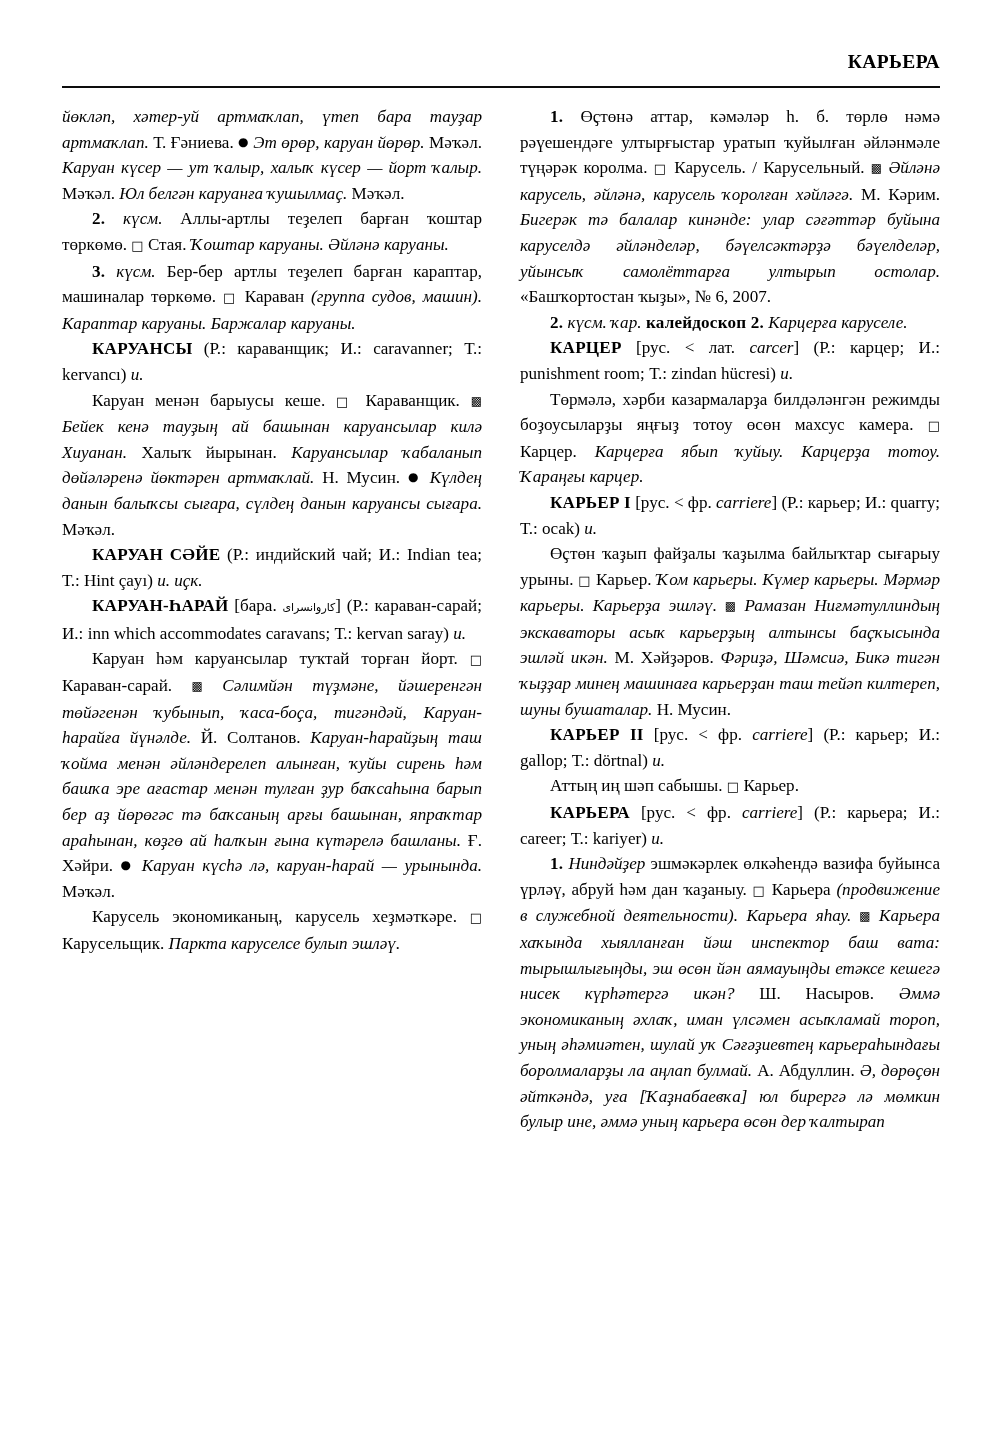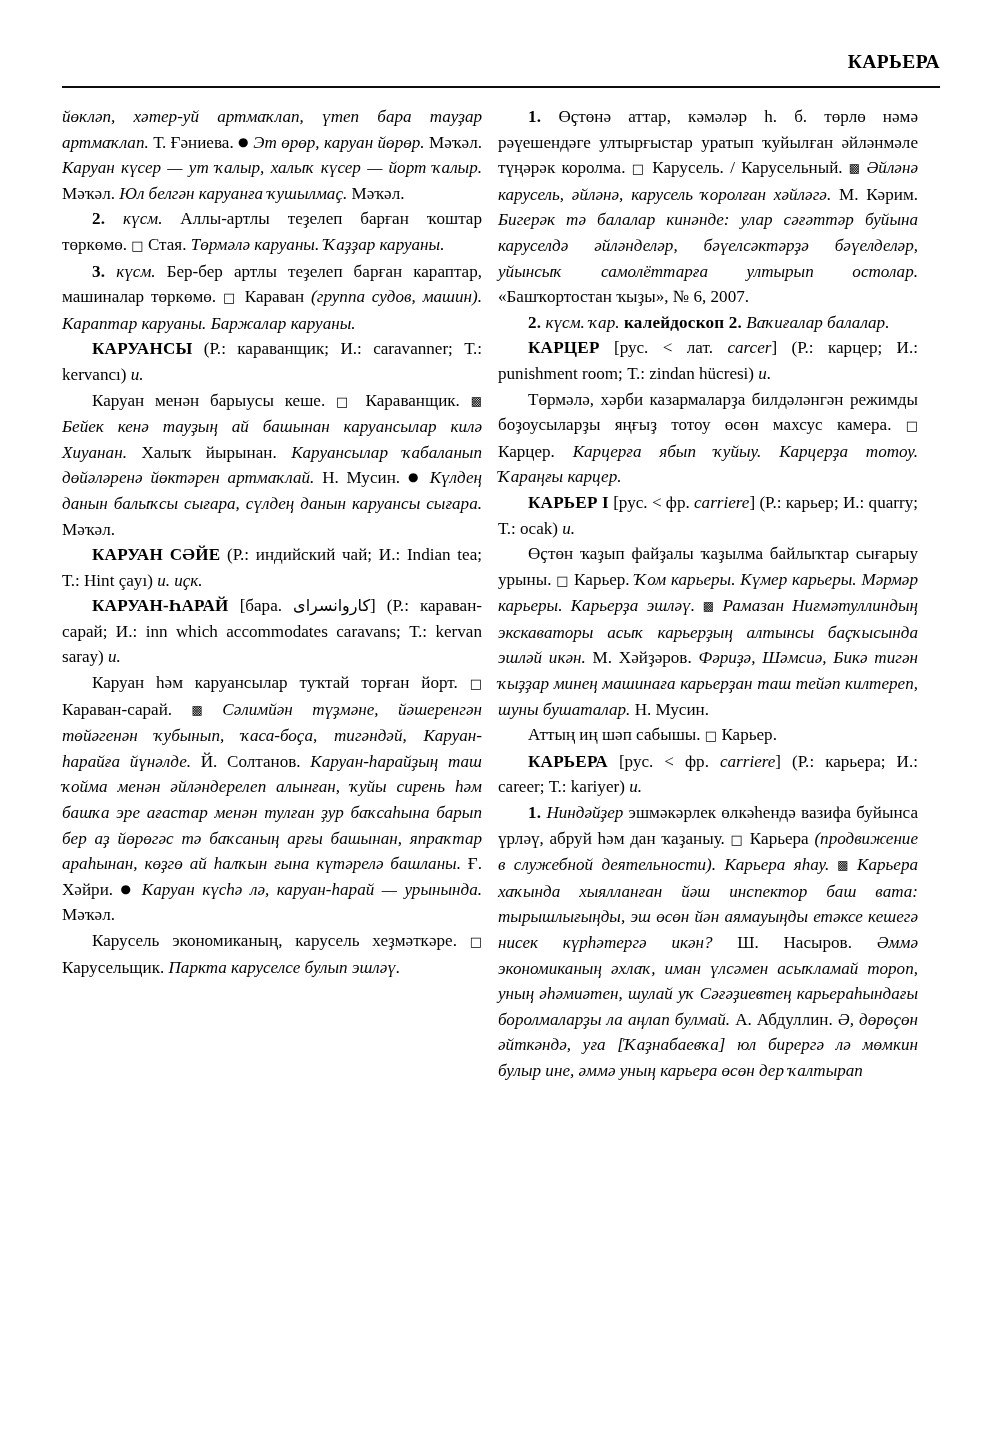--- a/index.html
+++ b/index.html
@@ -49,21 +49,21 @@
   }
 
   
   .columns {
     position: absolute;
     top: 104px;
     left: 62px;
     width: 878px;
     height: 1190px;
     display: flex;
-    gap: 16px;
+    gap: 38px;
   }
   .col {
     width: 420px;
     font-size: 17.1px;
     line-height: 25.6px;
     text-align: justify;
     text-justify: inter-word;
     hyphens: manual;
   }
   .col p {
@@ -85,21 +85,21 @@
   .hw {
     font-weight: bold;
     letter-spacing: 0.2px;
   }
   .it {
     font-style: italic;
   }
   .arabic {
     font-family: "DejaVu Sans", sans-serif;
     font-style: normal;
-    font-size: 16px;
+    font-size: 11px;
     direction: rtl;
     unicode-bidi: isolate;
   }
   .marker-square {
     font-family: "DejaVu Sans", sans-serif;
     font-size: 12px;
     vertical-align: 1px;
     letter-spacing: 0;
   }
   .marker-open {
@@ -130,36 +130,37 @@
 <div class="page">
 
   <div class="running-head">
     <div class="running-head-title">КАРЬЕРА</div>
   </div>
   <div class="head-rule"></div>
 
   <div class="columns">
     <div class="col" id="col-left">
         <p class="cont"><span class="it">йөкләп, хәтер-уй артмаҡлап, үтеп бара тауҙар артмаҡлап.</span><span> Т. Ғәниева. </span><span class="marker-bullet">●</span><span class="it"> Эт өрөр, каруан йөрөр.</span><span> Мәҡәл. </span><span class="it">Каруан күсер — ут ҡалыр, халыҡ күсер — йорт ҡалыр.</span><span> Мәҡәл. </span><span class="it">Юл белгән каруанға ҡушылмаҫ.</span><span> Мәҡәл.</span></p>
-        <p class="para"><span class="hw">2.</span><span class="it"> күсм.</span><span> Аллы-артлы теҙелеп барған ҡоштар төркөмө. </span><span class="marker-open">□</span><span> Стая. </span><span class="it">Төрмәлә каруаны. Ҡаҙҙар каруаны.</span></p>
+        <p class="para"><span class="hw">2.</span><span class="it"> күсм.</span><span> Аллы-артлы теҙелеп барған ҡоштар төркөмө. </span><span class="marker-open">□</span><span> Стая. </span><span class="it">Ҡоштар каруаны. Әйләнә каруаны.</span></p>
         <p class="para"><span class="hw">3.</span><span class="it"> күсм.</span><span> Бер-бер артлы теҙелеп барған караптар, машиналар төркөмө. </span><span class="marker-open">□</span><span> Караван </span><span class="it">(группа судов, машин). Караптар каруаны. Баржалар каруаны.</span></p>
         <p class="entry"><span class="hw">КАРУАНСЫ</span><span> (Р.: караванщик; И.: cara­vanner; Т.: kervancı) </span><span class="it">и.</span></p>
         <p class="para"><span>Каруан менән барыусы кеше. </span><span class="marker-open">□</span><span> Кара­ванщик. </span><span class="marker-square">▩</span><span class="it"> Бейек кенә тауҙың ай башынан каруансылар килә Хиуанан.</span><span> Халыҡ йыры­нан. </span><span class="it">Каруансылар ҡабаланып дөйәләренә йөктәрен артмаҡлай.</span><span> Н. Мусин. </span><span class="marker-bullet">●</span><span class="it"> Күлдең данын балыҡсы сығара, сүлдең данын каруансы сығара.</span><span> Мәҡәл.</span></p>
         <p class="entry"><span class="hw">КАРУАН СӘЙЕ</span><span> (Р.: индийский чай; И.: Indian tea; Т.: Hint çayı) </span><span class="it">и. иҫк.</span></p>
         <p class="entry"><span class="hw">КАРУАН-ҺАРАЙ</span><span> [бара. </span><span class="arabic">كاروانسراى</span><span>] (Р.: караван-сарай; И.: inn which accommodates caravans; Т.: kervan saray) </span><span class="it">и.</span></p>
         <p class="para"><span>Каруан һәм каруансылар туҡтай торған йорт. </span><span class="marker-open">□</span><span> Караван-сарай. </span><span class="marker-square">▩</span><span class="it"> Сәлимйән түҙмәне, йәшеренгән төйәгенән ҡубынып, ҡаса-боҫа, тигәндәй, Каруан-һарайға йүнәлде.</span><span> Й. Сол­танов. </span><span class="it">Каруан-һарайҙың таш ҡойма менән әйләндерелеп алынған, ҡуйы сирень һәм башҡа эре ағастар менән тулған ҙур баҡсаһына ба­рып бер аҙ йөрөгәс тә баҡсаның арғы башы­нан, япраҡтар араһынан, көҙгө ай һалҡын ғына күтәрелә башланы.</span><span> Ғ. Хәйри. </span><span class="marker-bullet">●</span><span class="it"> Каруан күсһә лә, каруан-һарай — урынында.</span><span> Мәҡәл.</span></p>
         <p class="para"><span>Карусель экономиканың, карусель хеҙмәт­кәре. </span><span class="marker-open">□</span><span> Карусельщик. </span><span class="it">Паркта каруселсе бу­лып эшләү.</span></p>
       </div>
     <div class="col" id="col-right">
         <p class="para"><span class="hw">1.</span><span> Өҫтөнә аттар, кәмәләр һ. б. төрлө нәмә рәүешендәге ултырғыстар уратып ҡуйылған әйләнмәле түңәрәк королма. </span><span class="marker-open">□</span><span> Карусель. / Карусельный. </span><span class="marker-square">▩</span><span class="it"> Әйләнә карусель, әйләнә, карусель ҡоролған хәйләгә.</span><span> М. Кәрим. </span><span class="it">Бигерәк тә балалар кинәнде: улар сәғәттәр буйына каруселдә әйләнделәр, бәүелсәктәрҙә бәүелделәр, уйынсыҡ самолёттарға ултырып остолар.</span><span> «Башҡортостан ҡыҙы», № 6, 2007.</span></p>
-        <p class="para"><span class="hw">2.</span><span class="it"> күсм. ҡар.</span><span class="hw"> калейдоскоп 2.</span><span class="it"> Ваҡиғалар балалар.</span></p>
+        <p class="para"><span class="hw">2.</span><span class="it"> күсм. ҡар.</span><span class="hw"> калейдоскоп 2.</span><span class="it"> Карцерға каруселе.</span></p>
         <p class="entry"><span class="hw">КАРЦЕР</span><span> [рус. &lt; лат. </span><span class="it">carcer</span><span>] (Р.: карцер; И.: punishment room; Т.: zindan hücresi) </span><span class="it">и.</span></p>
         <p class="para"><span>Төрмәлә, хәрби казармаларҙа билдәлән­гән режимды боҙоусыларҙы яңғыҙ тотоу өсөн махсус камера. </span><span class="marker-open">□</span><span> Карцер. </span><span class="it">Карцерға ябып ҡуйыу. Карцерҙа тотоу. Ҡараңғы кар­цер.</span></p>
         <p class="entry"><span class="hw">КАРЬЕР I</span><span> [рус. &lt; фр. </span><span class="it">carriere</span><span>] (Р.: карьер; И.: quarry; Т.: ocak) </span><span class="it">и.</span></p>
         <p class="para"><span>Өҫтөн ҡаҙып файҙалы ҡаҙылма байлыҡ­тар сығарыу урыны. </span><span class="marker-open">□</span><span> Карьер. </span><span class="it">Ҡом карьеры. Күмер карьеры. Мәрмәр карьеры. Карьерҙа эшләү.</span><span class="marker-square"> ▩</span><span class="it"> Рамазан Ниғмәтуллиндың экскаваторы асыҡ карьерҙың алтынсы баҫҡысында эшләй икән.</span><span> М. Хәйҙәров. </span><span class="it">Фәриҙә, Шәмсиә, Бикә тигән ҡыҙҙар минең машинаға карьерҙан таш тейәп килтереп, шуны бушаталар.</span><span> Н. Мусин.</span></p>
+        <p class="entry"><span class="hw">КАРЬЕР II</span><span> [рус. &lt; фр. </span><span class="it">carriere</span><span>] (Р.: карь­ер; И.: gallop; Т.: dörtnal) </span><span class="it">и.</span></p>
         <p class="para"><span>Аттың иң шәп сабышы. </span><span class="marker-open">□</span><span> Карьер.</span></p>
         <p class="entry"><span class="hw">КАРЬЕРА</span><span> [рус. &lt; фр. </span><span class="it">carriere</span><span>] (Р.: карье­ра; И.: career; Т.: kariyer) </span><span class="it">и.</span></p>
         <p class="para"><span class="hw">1.</span><span class="it"> Ниндәйҙер</span><span> эшмәкәрлек өлкәһендә вазифа буйынса үрләү, абруй һәм дан ҡа­ҙаныу. </span><span class="marker-open">□</span><span> Карьера </span><span class="it">(продвижение в служебной деятельности). Карьера яһау.</span><span class="marker-square"> ▩</span><span class="it"> Карьера хаҡында хыялланған йәш инспектор баш вата: тырышлығыңды, эш өсөн йән аямауыңды етәксе кешегә нисек күрһәтергә икән?</span><span> Ш. Насыров. </span><span class="it">Әммә экономиканың әхлаҡ, иман үлсәмен асыҡламай тороп, уның әһәмиәтен, шулай уҡ Сәғәҙиевтең карьераһындағы боролмаларҙы ла аңлап булмай.</span><span> А. Абдуллин. </span><span class="it">Ә, дөрөҫөн әйткәндә, уға [Ҡаҙнабаевҡа] юл бирергә лә мөмкин булыр ине, әммә уның карьера өсөн дер ҡалтырап</span></p>
       </div>
   </div>
 
   <div class="folio">381</div>
 
 </div>
 

